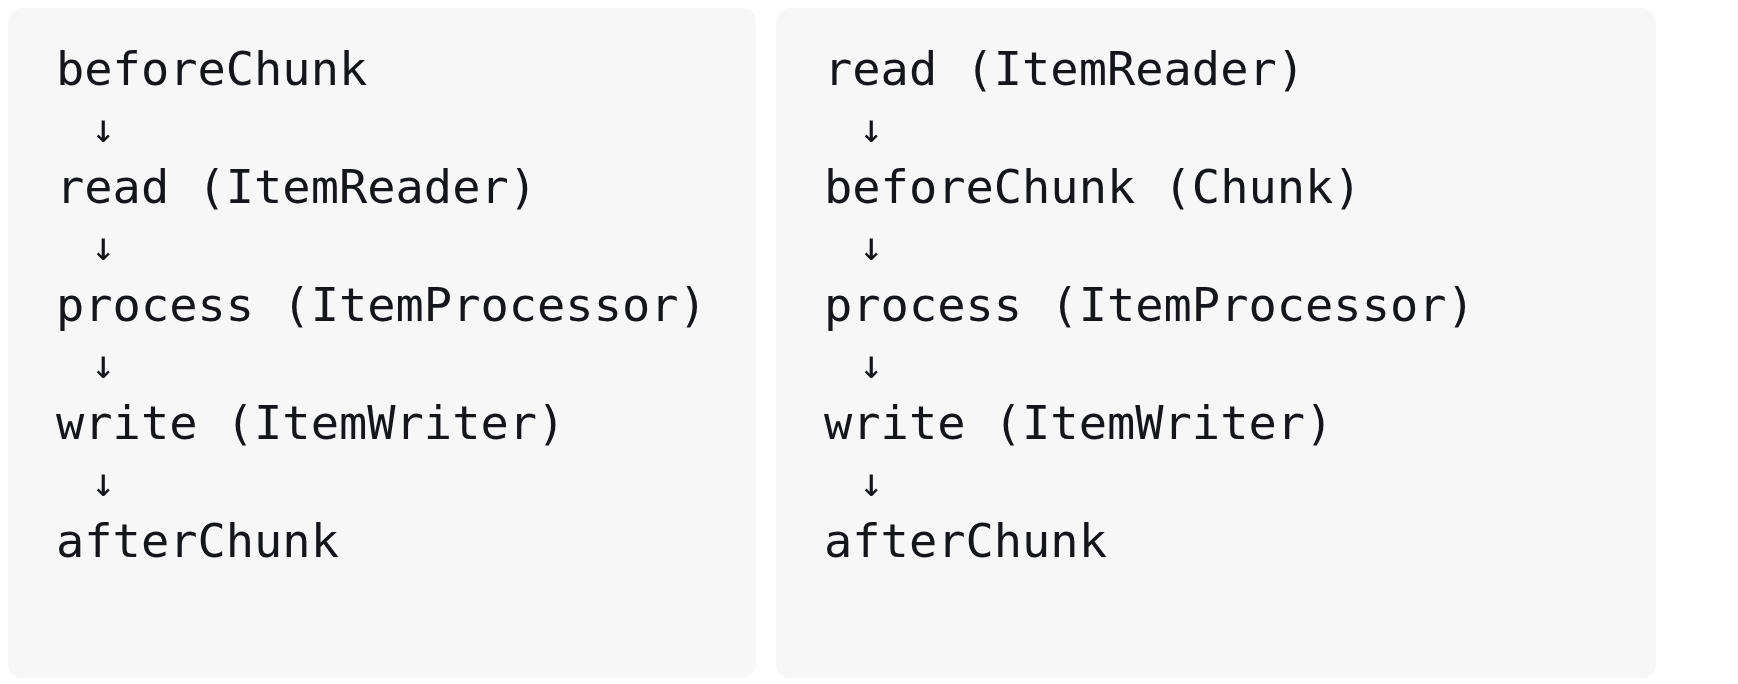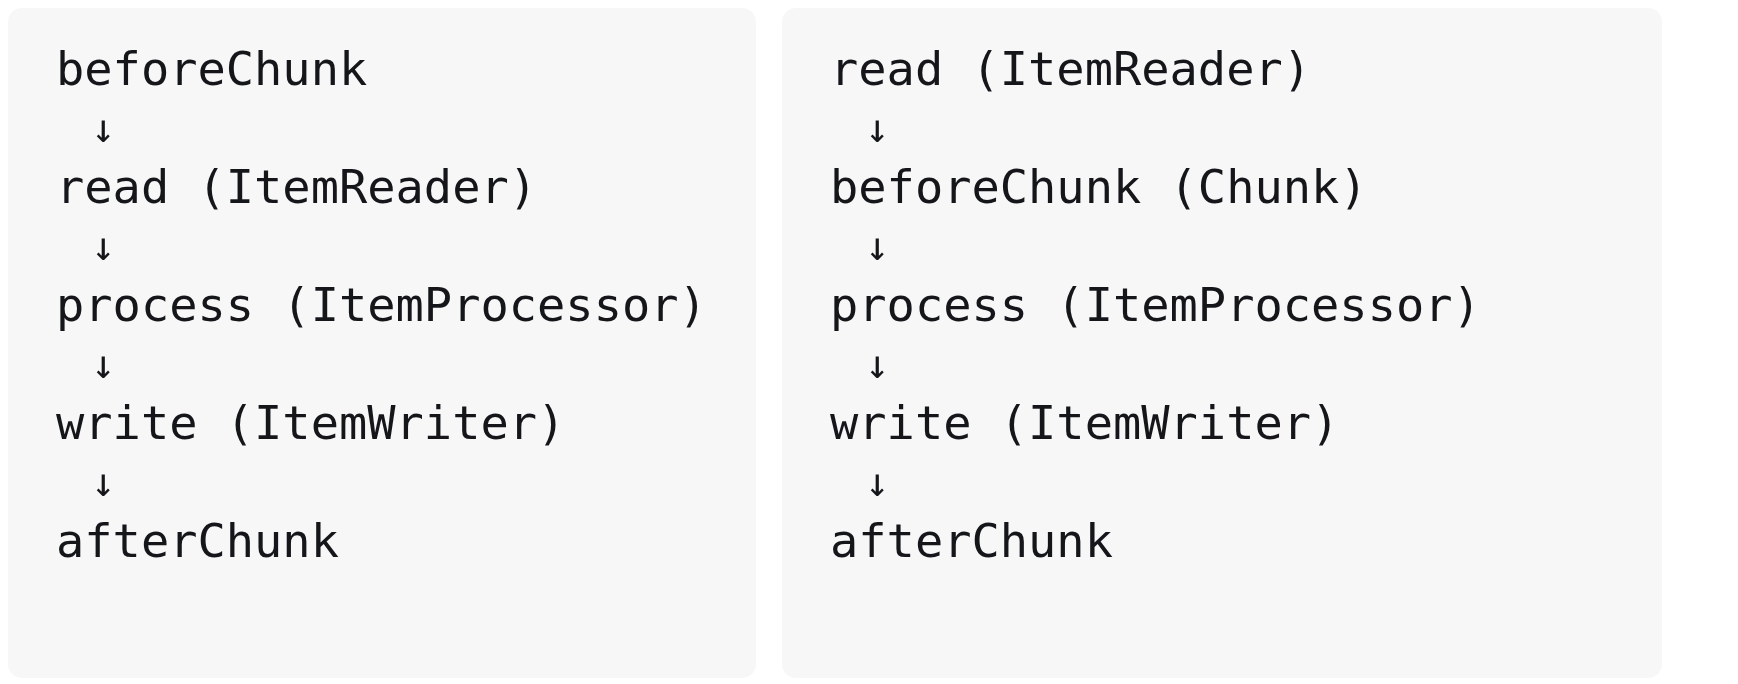--- a/index.html
+++ b/index.html
@@ -12,21 +12,21 @@
     width: 1738px;
     height: 684px;
     overflow: hidden;
     font-family: "Liberation Sans", sans-serif;
   }
 
   #comparison-root {
     display: flex;
     flex-direction: row;
     align-items: flex-start;
-    gap: 26px;
+    gap: 20px;
     padding: 8px 10px 0 8px;
     box-sizing: border-box;
     width: 1738px;
     height: 684px;
   }
 
   .code-panel {
     background: #f7f7f8;
     border-radius: 14px;
     box-sizing: border-box;

